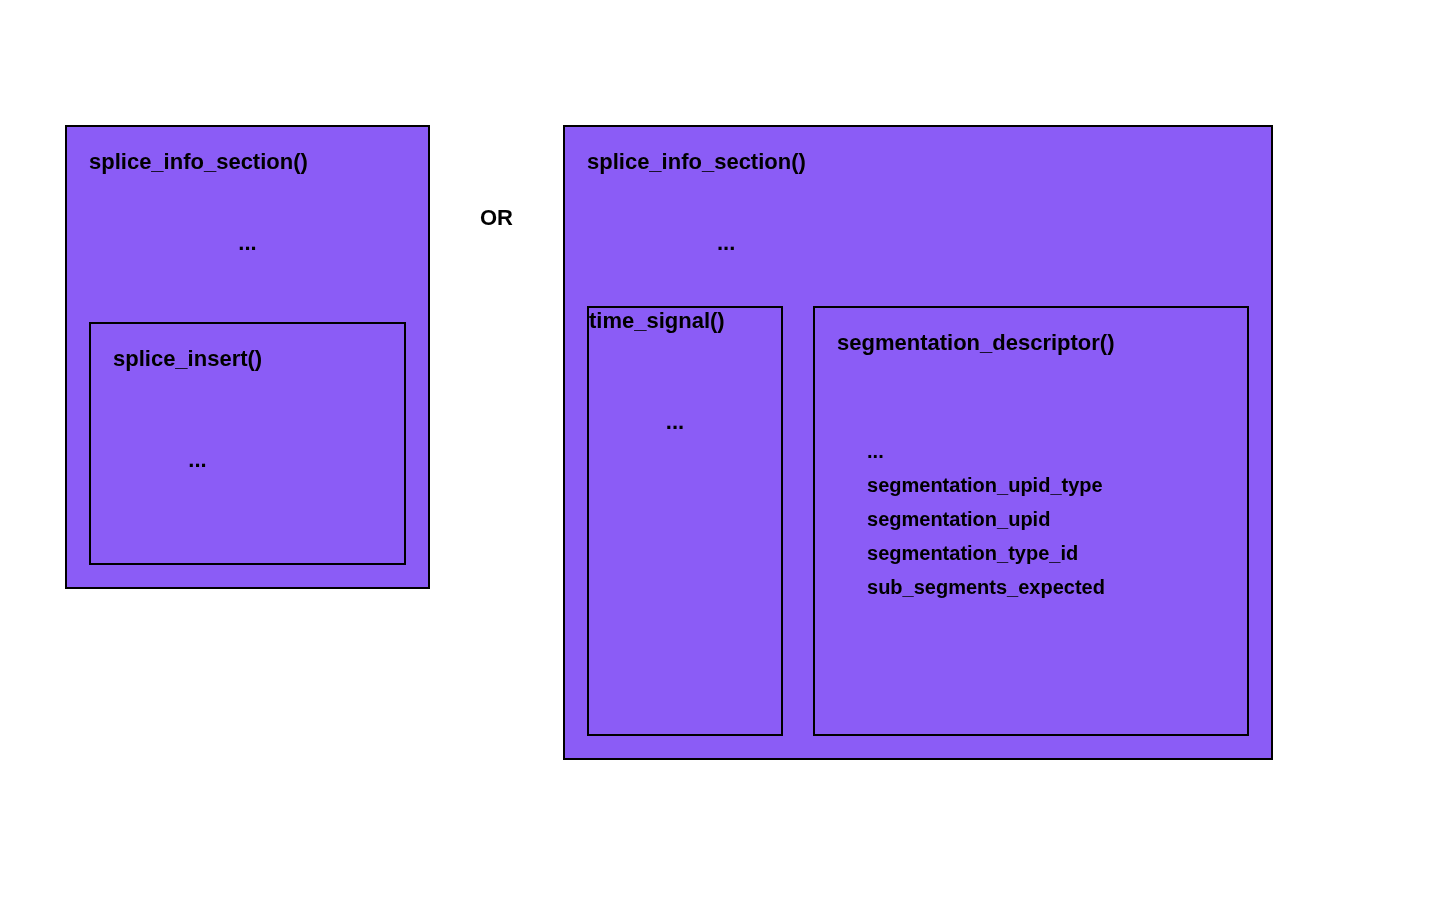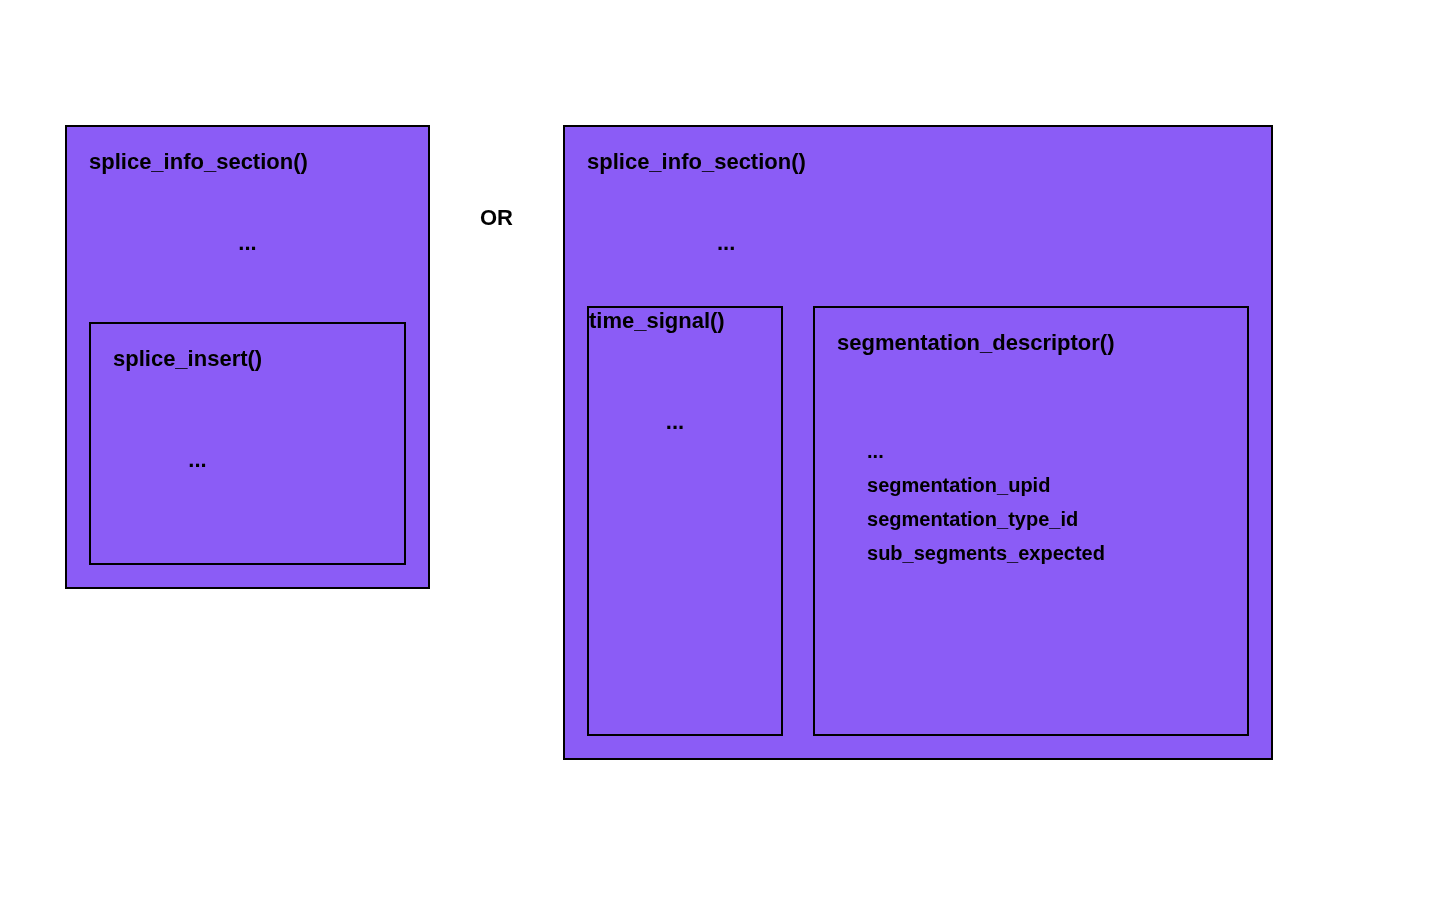--- a/index.html
+++ b/index.html
@@ -123,20 +123,21 @@
     <div class="ellipsis right-ellipsis">...</div>
     <div class="right-inner-row">
       <div class="time-signal-box">
         <div class="box-title">time_signal()</div>
         <div class="ellipsis time-signal-ellipsis">...</div>
       </div>
       <div class="seg-descriptor-box">
         <div class="box-title">segmentation_descriptor()</div>
         <div class="field-list">
           <div class="field-item">...</div>
+          <div class="field-item">segmentation_upid_type</div>
           <div class="field-item">segmentation_upid</div>
           <div class="field-item">segmentation_type_id</div>
           <div class="field-item">sub_segments_expected</div>
         </div>
       </div>
     </div>
   </div>
 
 </div>
 

